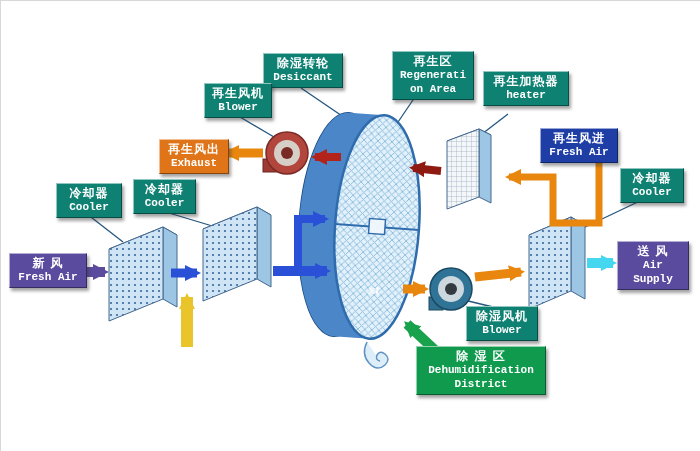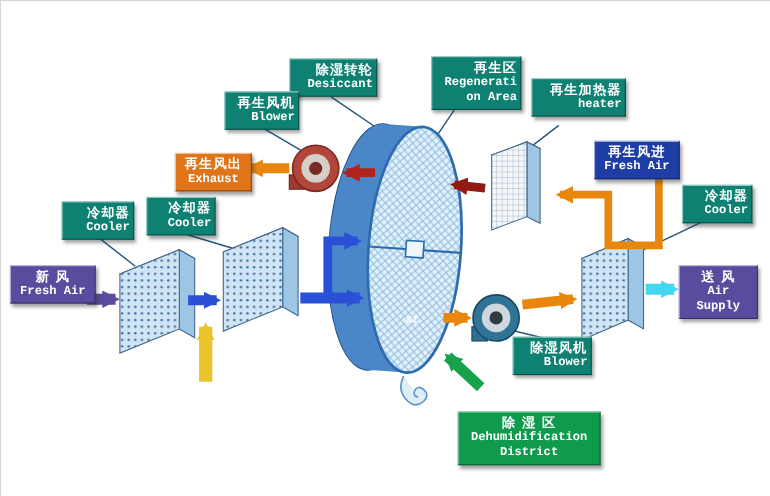--- a/index.html
+++ b/index.html
@@ -14,25 +14,25 @@
     line-height:1.25;z-index:5;
     border:1px solid;
     border-color:rgba(255,255,255,.55) rgba(0,0,0,.4) rgba(0,0,0,.4) rgba(255,255,255,.55);
     box-shadow:2px 3px 3px rgba(50,50,50,.45);
   }
   .label-box .zh{font-size:12px;font-weight:bold;letter-spacing:1px;}
   .label-box .en{
     font-size:11px;font-weight:bold;letter-spacing:0;
     font-family:"Liberation Mono","DejaVu Sans Mono",monospace;
   }
-  .box-teal   {background:var(--teal,#0e8173);text-align:right;}
+  .box-teal   {background:var(--teal,#0e8173);}
   .box-purple {background:var(--purple,#5b4b9e);}
   .box-orange {background:var(--orange-box,#e07418);}
   .box-blue   {background:var(--blue-box,#1e3ea6);}
-  .box-green  {background:var(--green-box,#109a4e);margin-top:28px;}
+  .box-green  {background:var(--green-box,#109a4e);}
   .box-yellow {background:var(--yellow-box,#f2c62c);}
   .box-yellow .zh{color:#9c2f00;}
   .box-yellow .en{color:#222;}
   #watermark{
     position:absolute;left:347px;top:283px;z-index:4;
     color:#ffffff;opacity:.85;font-style:italic;font-weight:bold;font-size:11px;padding-left:20px;
   }
 </style>
 </head>
 <body>
@@ -199,21 +199,21 @@
 <div class="label-box box-teal" style="left:132px;top:178px;width:55px">
   <div class="zh">冷却器</div>
   <div class="en">Cooler</div>
 </div>
 
 <div class="label-box box-purple" style="left:616px;top:240px;width:64px">
   <div class="zh">送  风</div>
   <div class="en">Air Supply</div>
 </div>
 
-<div class="label-box box-purple" style="left:8px;top:240px;width:70px">
+<div class="label-box box-purple" style="left:8px;top:252px;width:70px">
   <div class="zh">新  风</div>
   <div class="en">Fresh Air</div>
 </div>
 
 <div class="label-box box-teal" style="left:465px;top:305px;width:64px">
   <div class="zh">除湿风机</div>
   <div class="en">Blower</div>
 </div>
 
 

